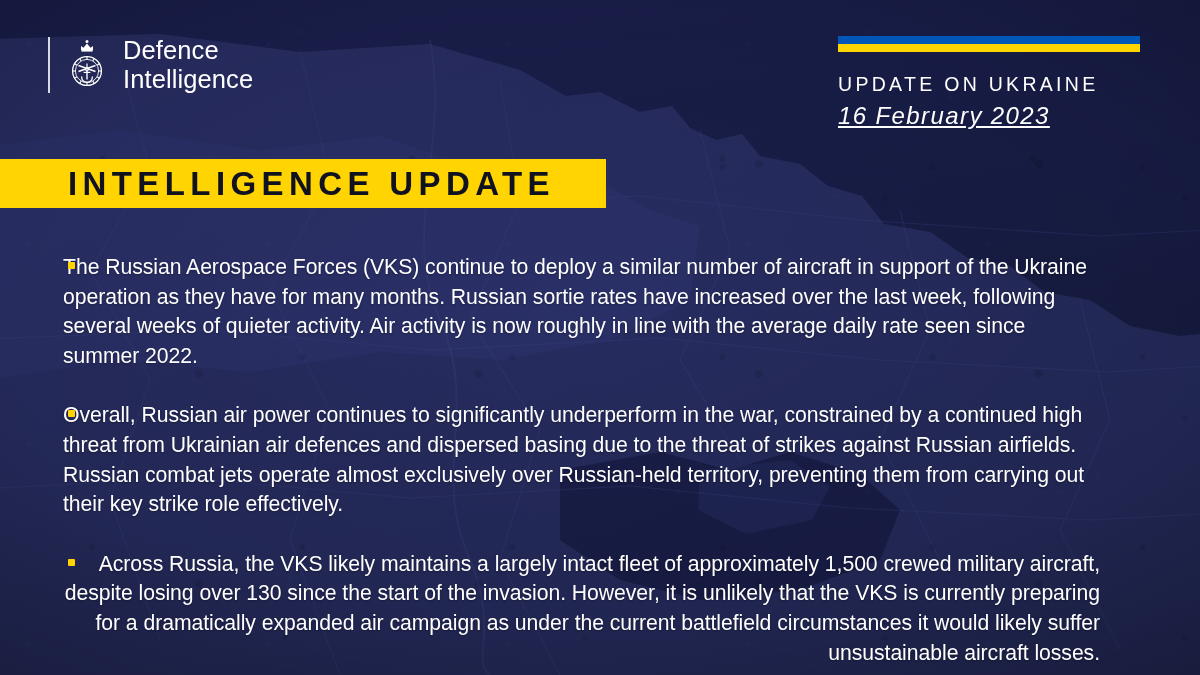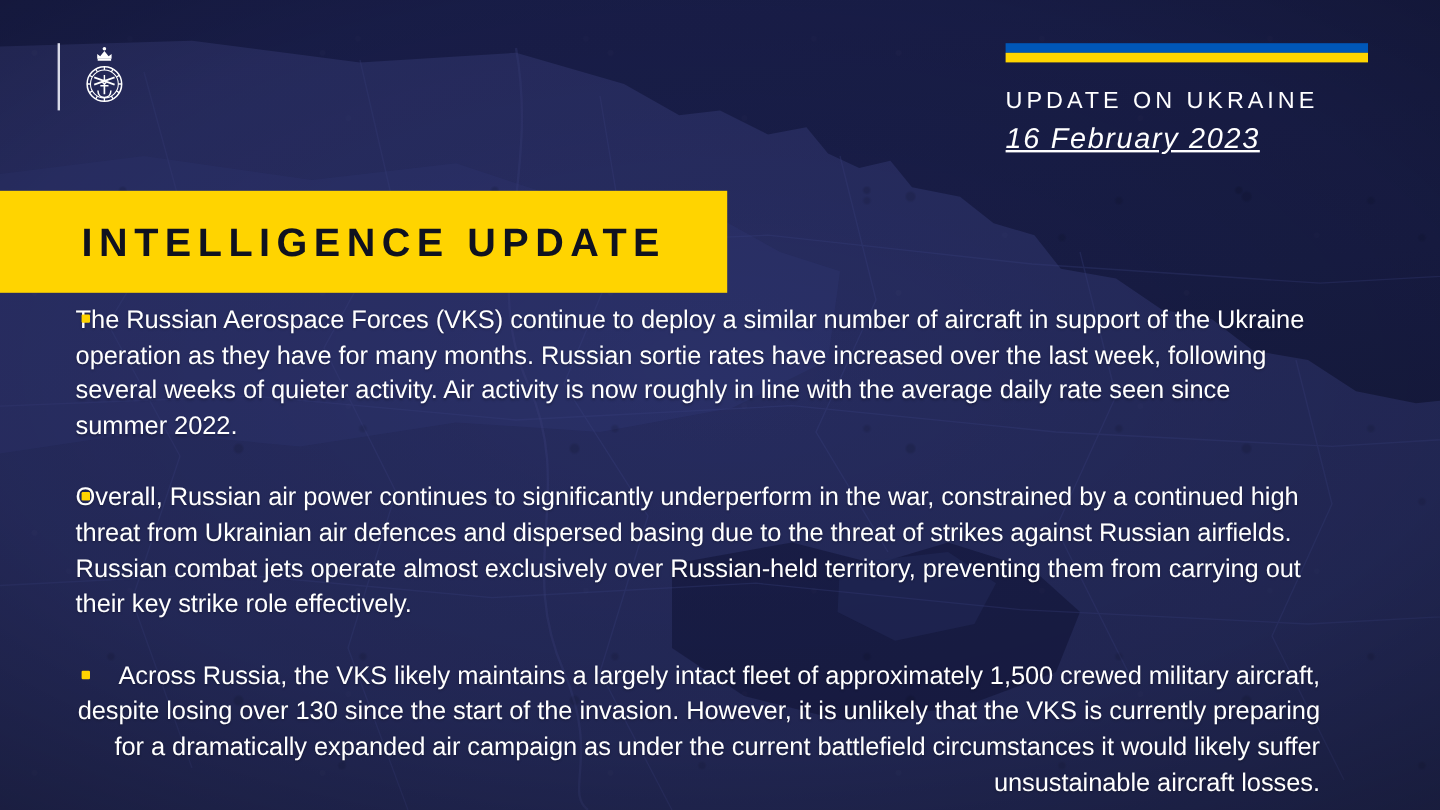--- a/index.html
+++ b/index.html
@@ -97,21 +97,21 @@
     font-style:italic;
     font-weight:400;
     letter-spacing:1.4px;
     white-space:nowrap;
     text-decoration:underline;
   }
 
   
   .banner {
     position:absolute; left:0; top:159px;
-    width:606px; height:85px;
+    width:606px; height:49px;
     background:#ffd400;
     display:flex; align-items:center;
   }
   .banner-title {
     margin-left:68px;
     color:#10121f;
     font-size:33px;
     font-weight:700;
     letter-spacing:5.4px;
     white-space:nowrap;
@@ -235,20 +235,24 @@
           <path d="M31.5 28.5 L14.5 34.5" stroke-width="1.4"></path>
           <path d="M23 26.5 L23 31.5" stroke-width="1.2"></path>
 
           <path d="M23 33 L23 42.5" stroke-width="1.4"></path>
           <path d="M19.6 35.4 L26.4 35.4" stroke-width="1.2"></path>
           <path d="M17.6 39.4 C17.6 43.4 20.2 45.2 23 45.2 C25.8 45.2 28.4 43.4 28.4 39.4" stroke-width="1.3"></path>
           <circle cx="23" cy="32.2" r="1.5" stroke-width="1.1"></circle>
         </g>
       </svg>
 
+      <div class="wordmark">
+        <div>Defence</div>
+        <div>Intelligence</div>
+      </div>
     </div>
 
     <div class="header-right">
       <div class="flagbar">
         <div class="blue"></div>
         <div class="yellow"></div>
       </div>
       <div class="kicker">UPDATE ON UKRAINE</div>
       <div class="datestamp">16 February 2023</div>
     </div>

